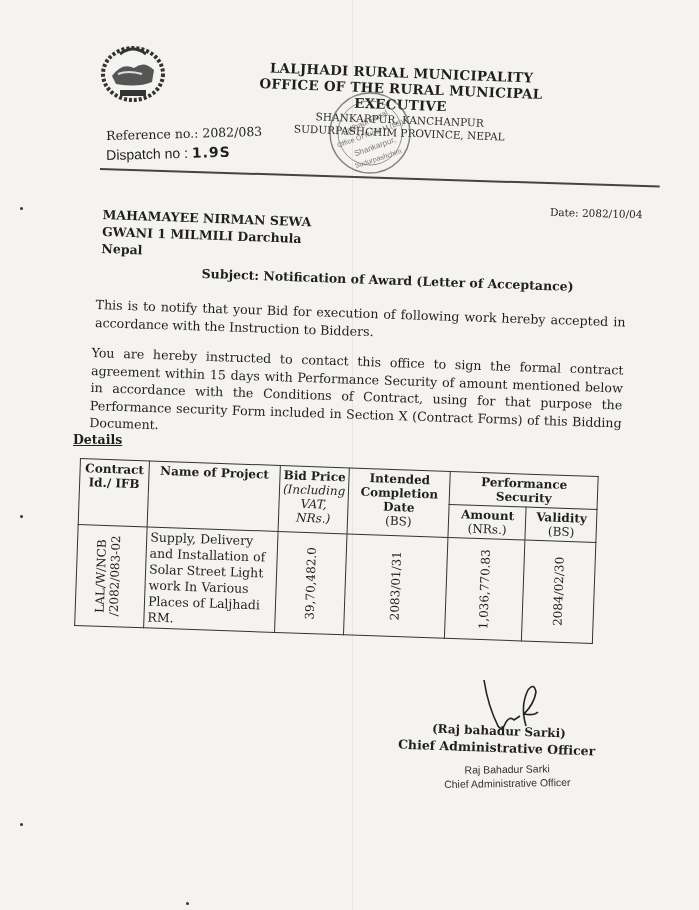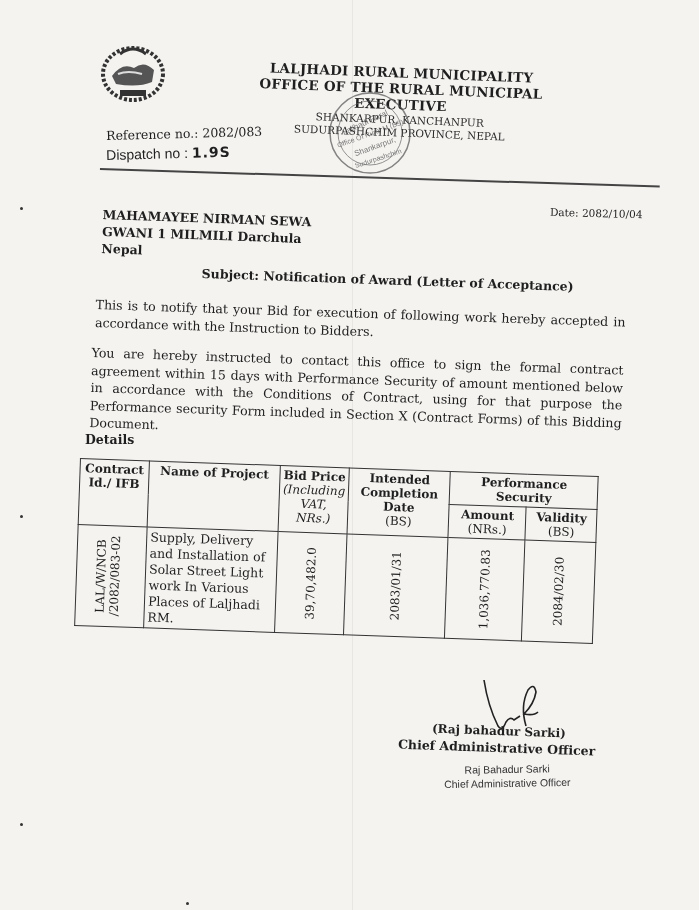--- a/index.html
+++ b/index.html
@@ -30,21 +30,21 @@
   .date { position: absolute; left: 550px; top: 207px; font-size: 10.5px; transform: rotate(1.5deg); }
 
   .addr { position: absolute; left: 103px; top: 206px; font-size: 12.5px; line-height: 17px; transform: rotate(2deg); transform-origin: left top; }
   .addr .b { font-weight: bold; }
 
   .subject { position: absolute; left: 202px; top: 266px; font-size: 12.5px; font-weight: bold; transform: rotate(2deg); transform-origin: left top; }
 
   .p1 { position: absolute; left: 96px; top: 296px; width: 530px; font-size: 12.6px; line-height: 18px; text-align: justify; transform: rotate(1.9deg); transform-origin: left top; }
   .p2 { position: absolute; left: 92px; top: 344px; width: 532px; font-size: 12.6px; line-height: 17.5px; text-align: justify; transform: rotate(1.9deg); transform-origin: left top; }
 
-  .details { position: absolute; left: 85px; top: 432px; font-size: 12.5px; font-weight: bold; }
+  .details { position: absolute; left: 73px; top: 432px; font-size: 12.5px; font-weight: bold; text-decoration: underline; }
 
   .tblwrap { position: absolute; left: 80px; top: 458px; transform: rotate(2deg); transform-origin: left top; }
   table { border-collapse: collapse; font-size: 12px; }
   td, th { border: 1px solid #333; padding: 2px 3px; vertical-align: top; }
   th { font-weight: bold; text-align: center; }
   th .it { font-style: italic; font-weight: normal; }
   th .nb { font-weight: normal; }
   .rot { writing-mode: vertical-rl; transform: rotate(180deg); text-align: center; margin: auto; font-size: 12px; }
   td.rc { vertical-align: middle; text-align: center; height: 96px; }
   td.proj { font-size: 12.5px; line-height: 16px; }

